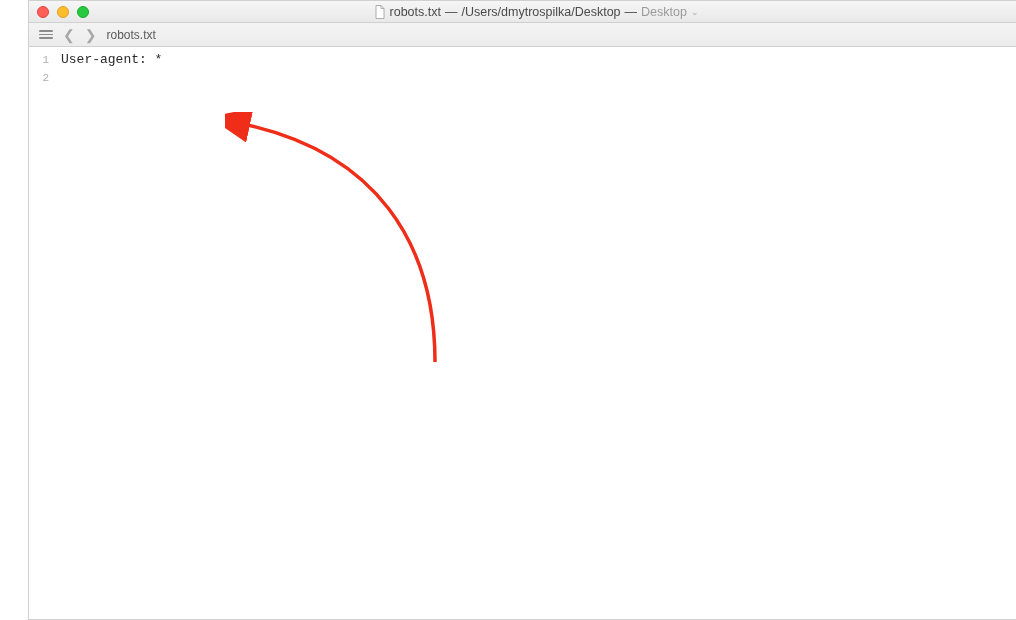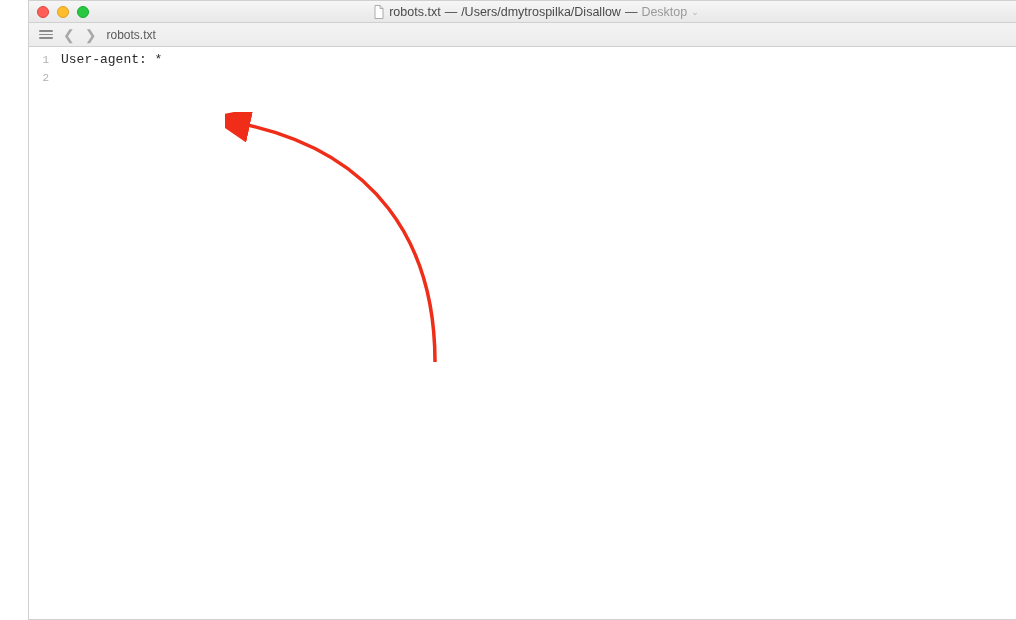--- a/index.html
+++ b/index.html
@@ -152,21 +152,21 @@
     </div>
     <div class="title-center">
       <span class="file-icon">
         <svg viewBox="0 0 12 14" width="12" height="14">
           <path d="M2 0.5 h5 l3 3 v10 h-8 z" fill="#fff" stroke="#9a9a9a" stroke-width="0.8"></path>
           <path d="M7 0.5 v3 h3" fill="none" stroke="#9a9a9a" stroke-width="0.8"></path>
         </svg>
       </span>
       <span>robots.txt</span>
       <span>—</span>
-      <span class="path">/Users/dmytrospilka/Disallow</span>
+      <span class="path">/Users/dmytrospilka/Desktop</span>
       <span>—</span>
       <span class="edited">Desktop</span>
       <span class="edited-chev">⌄</span>
     </div>
   </div>
 
   <div class="toolbar">
     <span class="hamburger">
       <span></span>
         <span></span>

